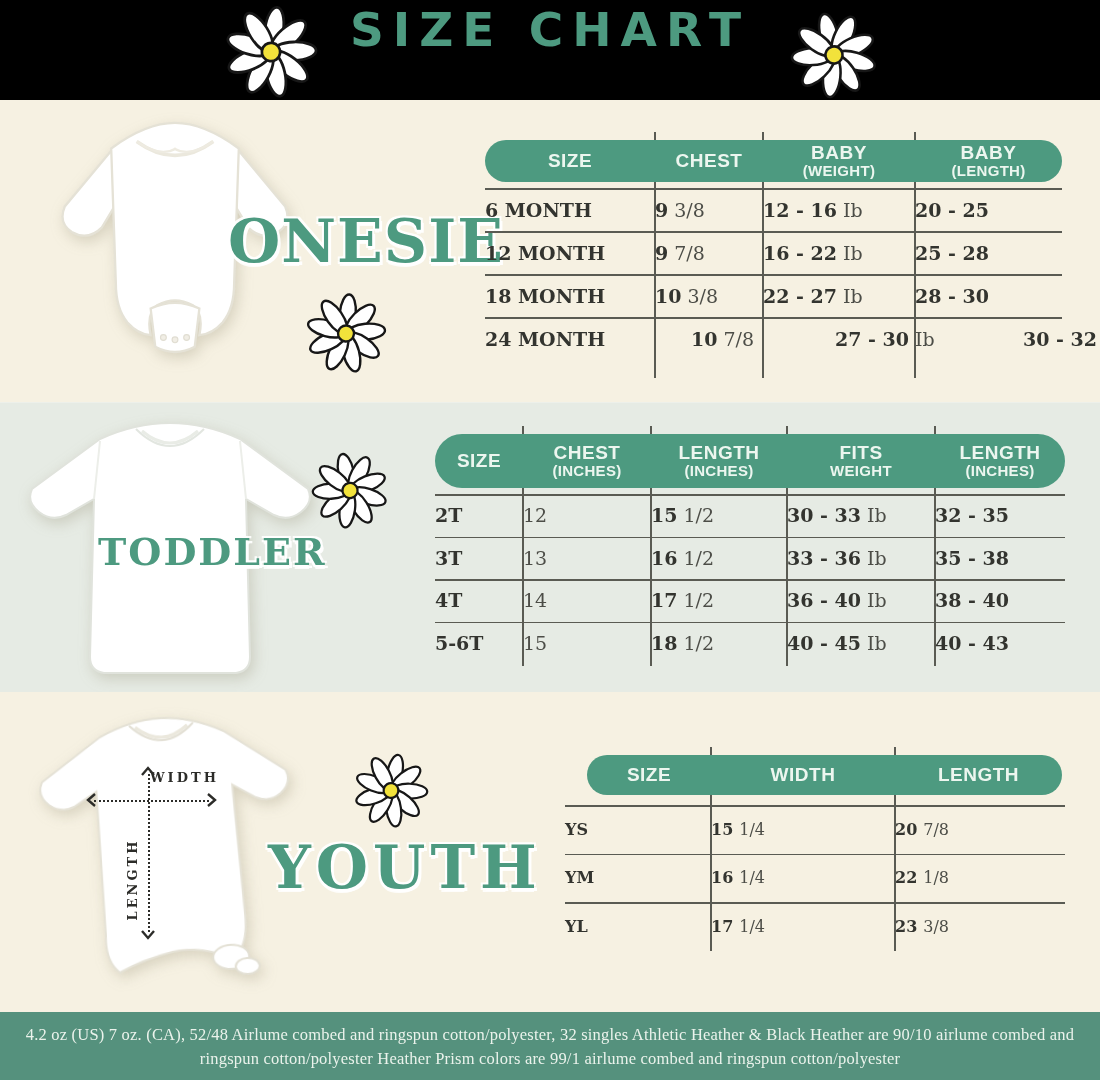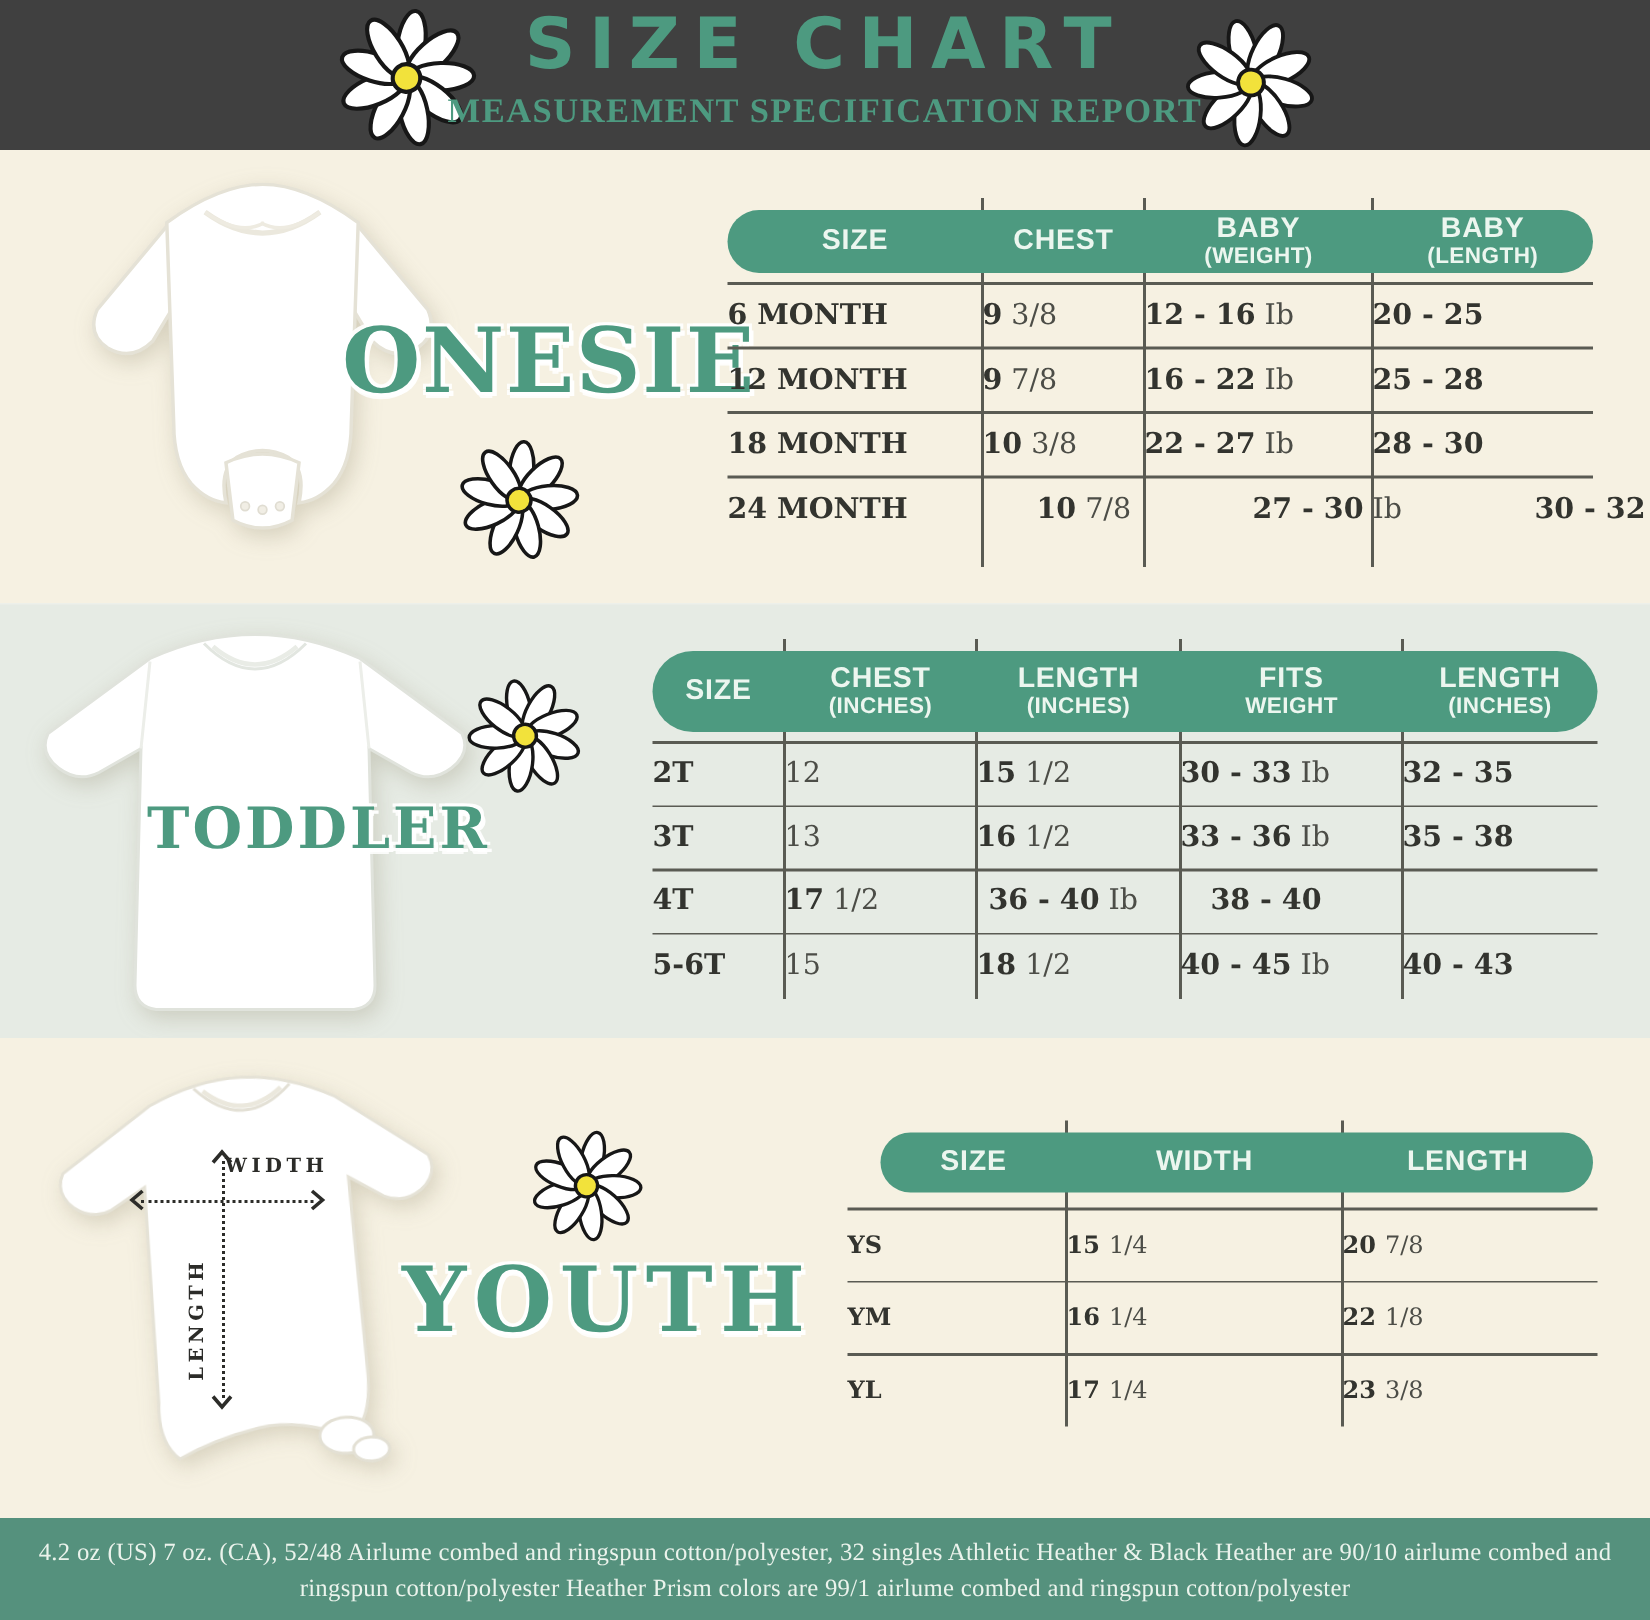--- a/index.html
+++ b/index.html
@@ -1,19 +1,19 @@
 <!DOCTYPE html>
 <html style="--accent: #4D9A80; --footer_bg: #55917D; --cream: #F6F1E2; --mint: #E6EBE4; --daisy_center: #F2E23B;"><head>
 <meta charset="utf-8">
 <style>
   html,body{margin:0;padding:0;background:#ffffff;}
   #canvas{position:relative;width:1100px;height:1080px;overflow:hidden;
           background:var(--cream,#F6F1E2);font-family:"DejaVu Serif",serif;}
   .band{position:absolute;left:0;width:1100px;}
-  #band-header{top:0;height:100px;background:#404040;border-bottom:1px solid #e7e1d1;}
+  #band-header{top:0;height:100px;background:#000000;border-bottom:1px solid #e7e1d1;}
   #band-onesie{top:100px;height:302px;background:var(--cream,#F6F1E2);}
   #band-toddler{top:402px;height:290px;background:var(--mint,#E6EBE4);border-top:1px solid #edf0ea;border-bottom:1px solid #dfe4dc;}
   #band-youth{top:692px;height:320px;background:var(--cream,#F6F1E2);}
   #band-footer{top:1012px;height:68px;background:var(--footer_bg,#55917D);text-align:center;}
 
   .page-title{position:absolute;left:0;right:0;top:2px;text-align:center;
     font-family:"DejaVu Sans",sans-serif;font-weight:bold;font-size:47px;
     letter-spacing:9px;color:var(--accent,#4D9A80);}
   .page-subtitle{position:absolute;left:0;right:0;top:61px;text-align:center;
     font-family:"Liberation Serif",serif;font-weight:bold;font-size:23px;
@@ -82,21 +82,20 @@
   </defs>
 </svg>
 
 <div id="canvas">
 
   <div class="band" id="band-header">
     <svg class="daisy" style="left:225px;top:4px;width:92px;height:96px;transform:rotate(8deg)" viewBox="0 0 100 104">
         <use href="#daisy-sym"></use>
       </svg>
     <div class="page-title">SIZE CHART</div>
-    <div class="page-subtitle">MEASUREMENT SPECIFICATION REPORT</div>
     <svg class="daisy" style="left:791px;top:10px;width:86px;height:90px;transform:rotate(-14deg)" viewBox="0 0 100 104">
         <use href="#daisy-sym"></use>
       </svg>
   </div>
 
   <div class="band" id="band-onesie">
     <svg class="garment" style="left:30px;top:8px;width:290px;height:292px" viewBox="0 0 250 250">
       <g fill="#ffffff" stroke="#e5e2d6" stroke-width="2">
         <path d="M70,36 L30,84 Q24,98 36,106 Q50,114 62,102 L80,72 Z"></path>
         <path d="M180,36 L220,84 Q226,98 214,106 Q200,114 188,102 L170,72 Z"></path>
@@ -286,20 +285,23 @@
             <span class="r">Ib</span>
           </div>
           <div class="tcell" style="width: 130px;">
             <span class="b">35 - 38</span>
           </div>
         </div>
         <div class="trow" style="top: 153px; height: 42.5px;">
           <div class="tcell" style="width: 88px;">
             <span class="b">4T</span>
           </div>
+          <div class="tcell" style="width: 128px;">
+            <span class="r">14</span>
+          </div>
           <div class="tcell" style="width: 136px;">
             <span class="b">17</span>
             <span class="r">1/2</span>
           </div>
           <div class="tcell" style="width: 148px;">
             <span class="b">36 - 40</span>
             <span class="r">Ib</span>
           </div>
           <div class="tcell" style="width: 130px;">
             <span class="b">38 - 40</span>

